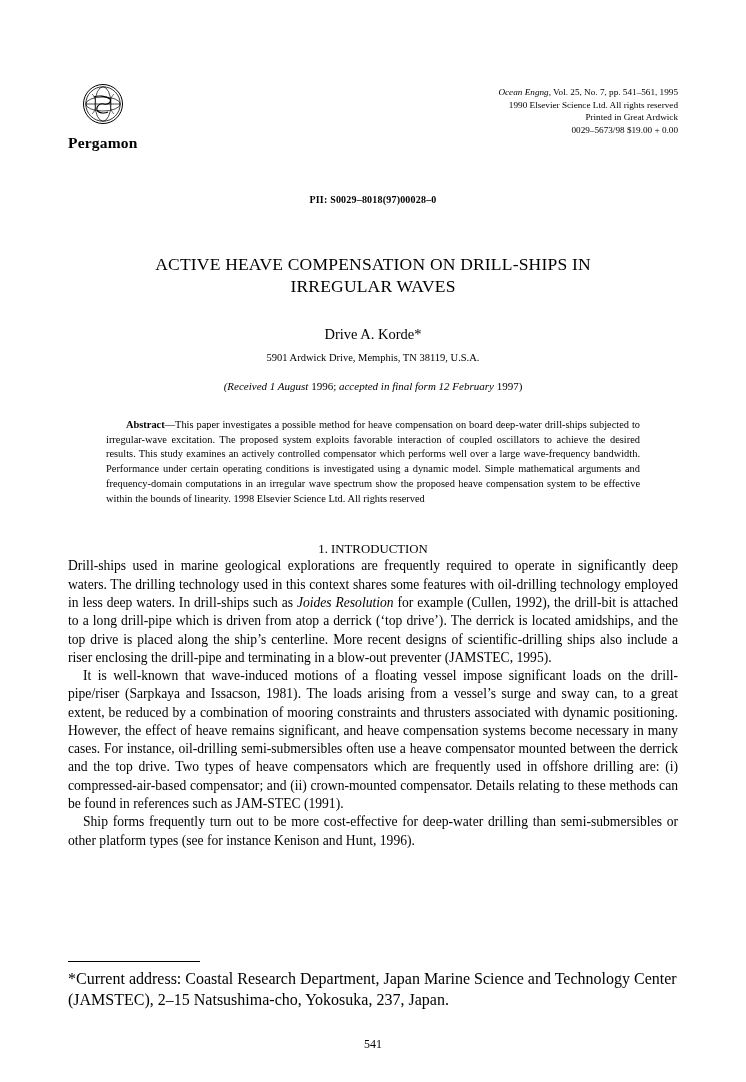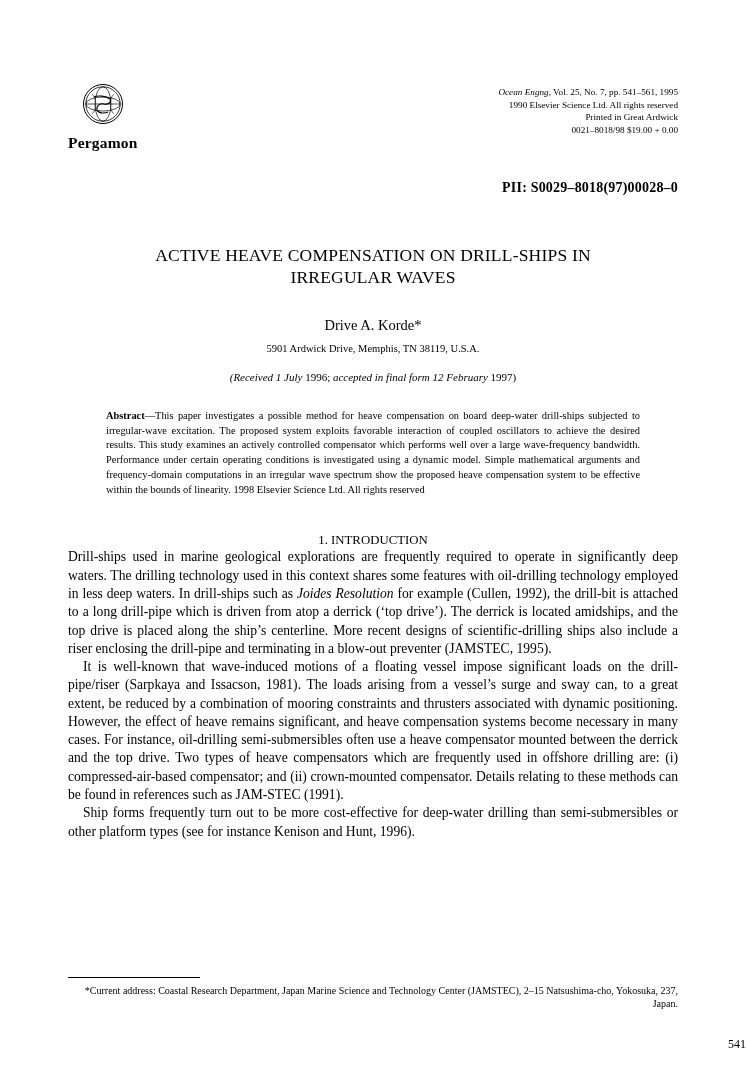--- a/index.html
+++ b/index.html
@@ -54,24 +54,24 @@
   .journal-info {
     text-align: right;
     font-size: 9.2px;
     line-height: 1.38;
     padding-top: 2px;
   }
   .journal-info .ital { font-style: italic; }
 
   
   .pii {
-    text-align: right;
-    font-size: 14px;
+    text-align: center;
+    font-size: 10px;
     font-weight: bold;
-    margin-top: 28px;
+    margin-top: 42px;
     letter-spacing: 0.2px;
   }
 
   
   .title {
     text-align: center;
     font-size: 17.5px;
     line-height: 1.28;
     margin-top: 48px;
     letter-spacing: 0.2px;
@@ -95,21 +95,21 @@
   .received .roman { font-style: normal; }
 
   
   .abstract {
     margin: 26px 38px 0 38px;
     font-size: 10.4px;
     line-height: 1.42;
     text-align: justify;
     text-justify: inter-word;
   }
-  .abstract b { font-weight: bold; }
+  .abstract b { font-weight: bold; margin-left: 20px; }
 
   
   .section-head {
     text-align: center;
     font-size: 12.8px;
     margin-top: 36px;
     margin-bottom: 0;
   }
 
   .body-text p {
@@ -128,30 +128,29 @@
     left: 68px;
     right: 68px;
     bottom: 72px;
   }
   .footnote-rule {
     width: 132px;
     border-top: 1px solid #000;
     margin-bottom: 6px;
   }
   .footnote {
-    font-size: 10px;
+    font-size: 16px;
     line-height: 1.32;
-    text-align: right;
   }
   .page-number {
     position: absolute;
     bottom: 30px;
     left: 0;
     right: 0;
-    text-align: right;
+    text-align: center;
     font-size: 12px;
   }
 </style>
 </head>
 <body>
 
 <div class="page">
 
   <div class="masthead">
     <div class="publisher">
@@ -167,36 +166,36 @@
         </svg>
       </div>
       <div class="publisher-name">Pergamon</div>
     </div>
     <div class="journal-info">
       <div>
         <span class="ital">Ocean Engng,</span><span> Vol. 25, No. 7, pp. 541–561, 1995</span>
       </div>
       <div>1990 Elsevier Science Ltd. All rights reserved</div>
       <div>Printed in Great Ardwick</div>
-      <div>0021–8018/98 $19.00 + 0.00</div>
+      <div>0029–5673/98 $19.00 + 0.00</div>
     </div>
   </div>
 
   <div class="pii">PII: S0029–8018(97)00028–0</div>
 
   <div class="title">
     <div>ACTIVE HEAVE COMPENSATION ON DRILL-SHIPS IN</div>
     <div>IRREGULAR WAVES</div>
   </div>
 
   <div class="authors">Drive A. Korde*</div>
   <div class="affiliation">5901 Ardwick Drive, Memphis, TN 38119, U.S.A.</div>
 
   <div class="received">
-    <span>(Received 1 July</span><span class="roman"> 1996; </span><span>accepted in final form 12 February</span><span class="roman"> 1997)</span>
+    <span>(Received 1 August</span><span class="roman"> 1996; </span><span>accepted in final form 12 February</span><span class="roman"> 1997)</span>
   </div>
 
   <div class="abstract">
     <b>Abstract</b><span>—This paper investigates a possible method for heave compensation on board deep-water drill-ships subjected to irregular-wave excitation. The proposed system exploits favorable interaction of coupled oscillators to achieve the desired results. This study examines an actively controlled compensator which performs well over a large wave-frequency bandwidth. Performance under certain operating conditions is investigated using a dynamic model. Simple mathematical arguments and frequency-domain computations in an irregular wave spectrum show the proposed heave compensation system to be effective within the bounds of linearity.    1998 Elsevier Science Ltd. All rights reserved</span>
   </div>
 
   <div class="section-head">1.  INTRODUCTION</div>
 
   <div class="body-text" id="body-text">
       <p><span>Drill-ships used in marine geological explorations are frequently required to operate in significantly deep waters. The drilling technology used in this context shares some features with oil-drilling technology employed in less deep waters. In drill-ships such as </span><span class="ital">Joides Resolution</span><span> for example (Cullen, 1992), the drill-bit is attached to a long drill-pipe which is driven from atop a derrick (‘top drive’). The derrick is located amidships, and the top drive is placed along the ship’s centerline. More recent designs of scientific-drilling ships also include a riser enclosing the drill-pipe and terminating in a blow-out preventer (JAMSTEC, 1995).</span></p>

